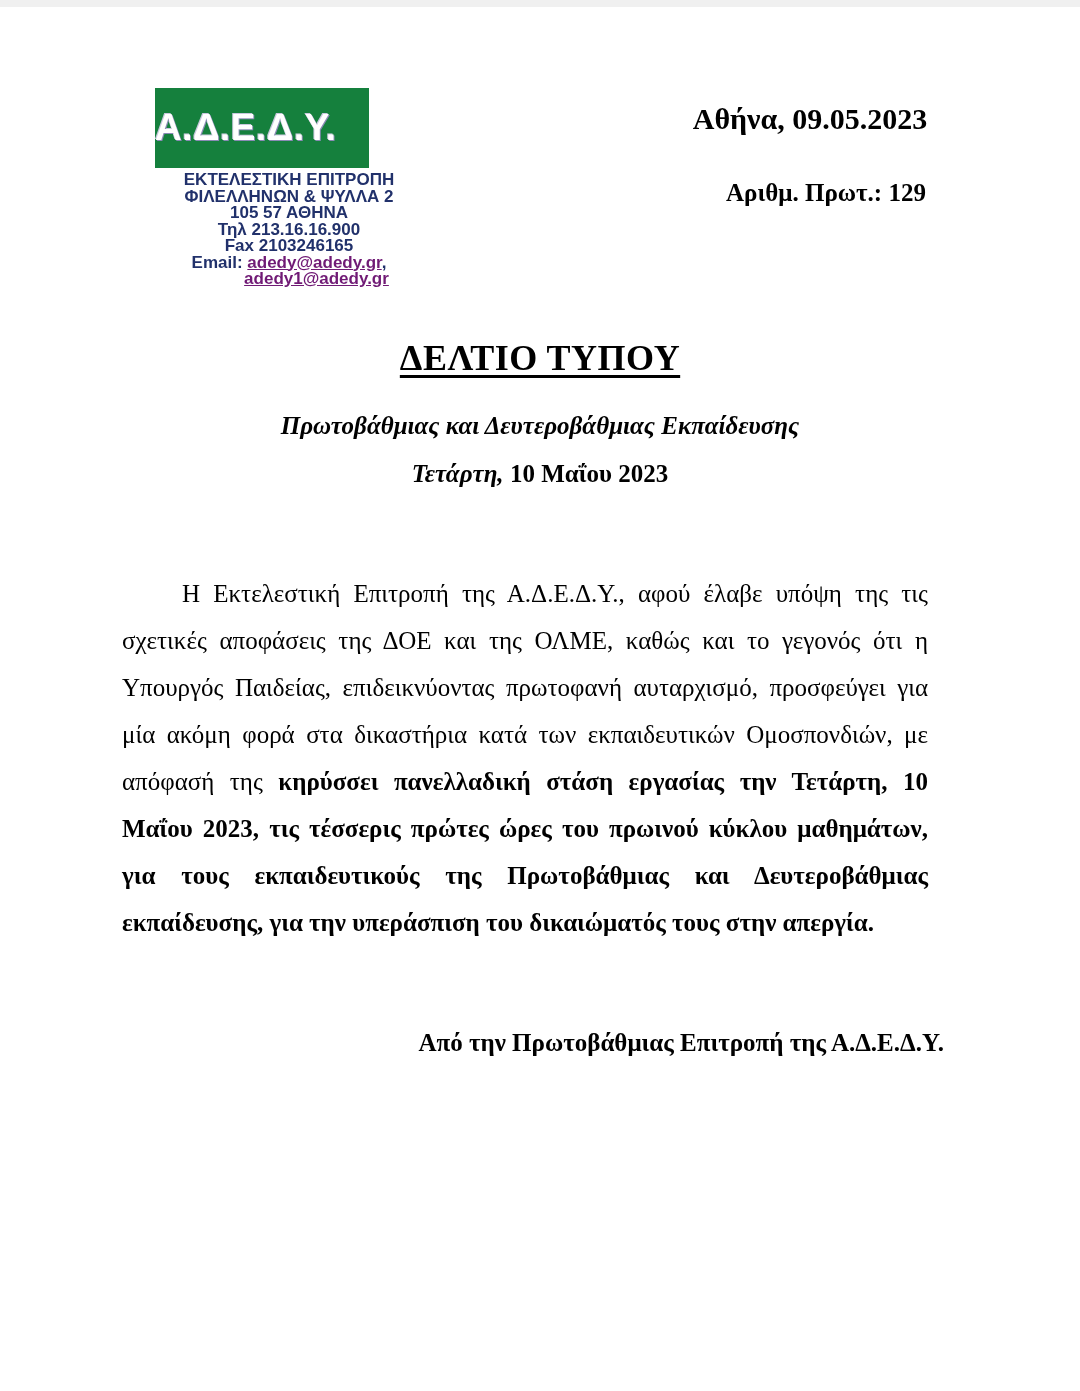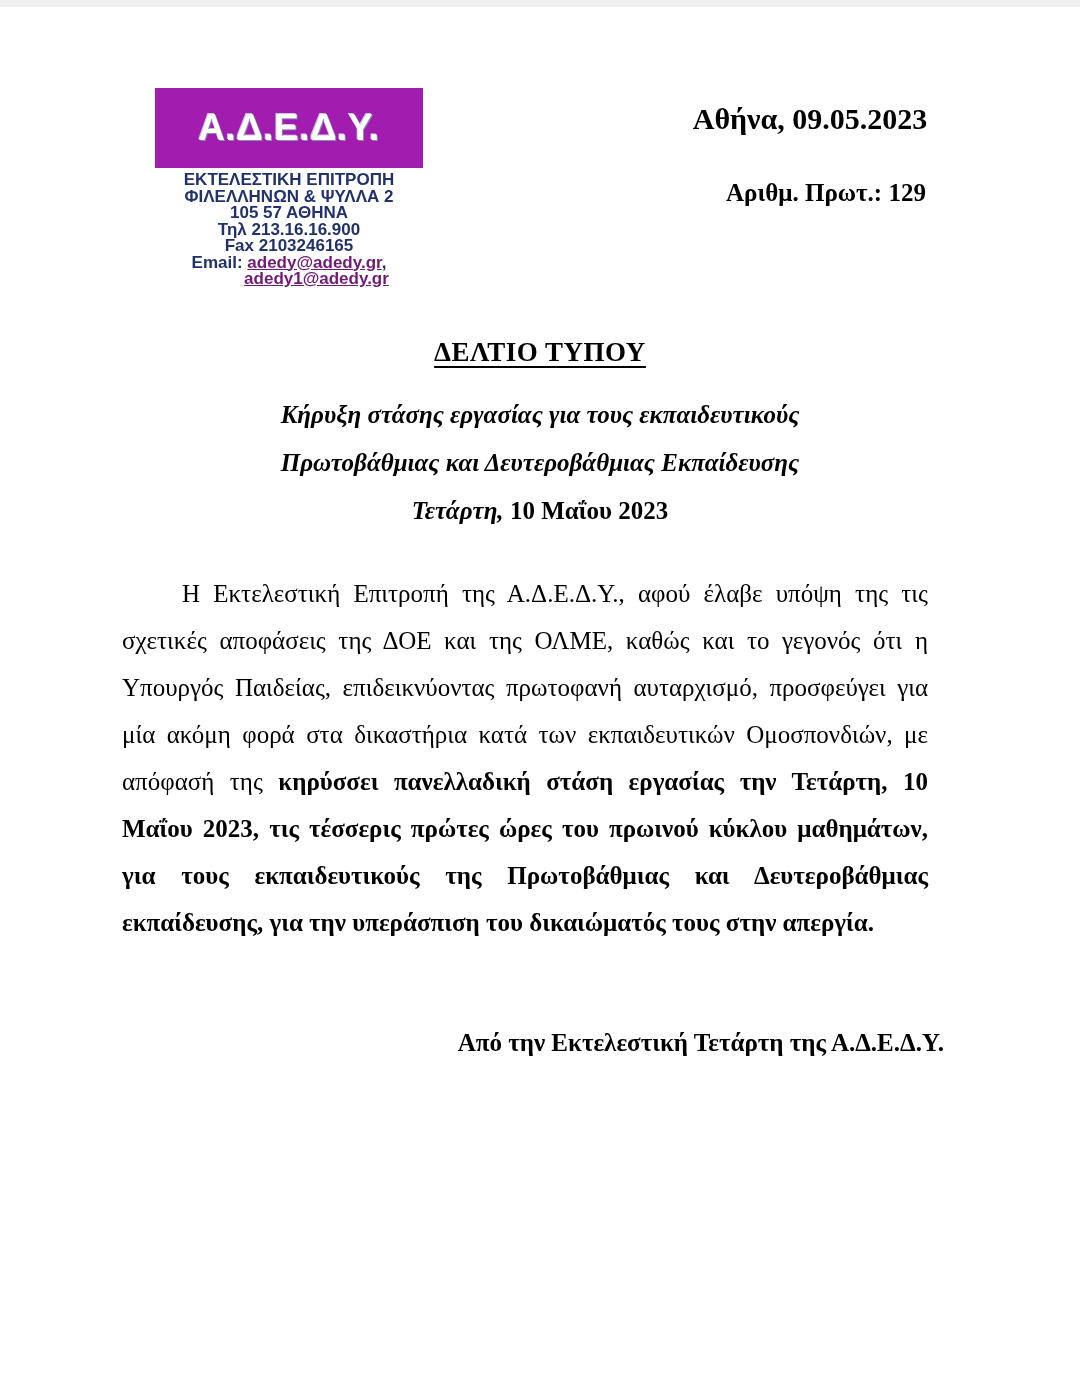--- a/index.html
+++ b/index.html
@@ -43,26 +43,25 @@
 
   .letterhead {
     position: absolute;
     left: 155px;
     top: 81px;
     width: 268px;
     text-align: center;
   }
 
   .logo-box {
-    width: 268px;
+    width: 214px;
     height: 80px;
-    background: #a21caf;
+    background: #15803d;
     display: flex;
     align-items: center;
-    justify-content: center;
   }
   .logo-text {
     font-family: "Liberation Sans", sans-serif;
     font-weight: bold;
     font-size: 37px;
     letter-spacing: 0.5px;
     color: #ffffff;
     text-shadow: 1px 1px 0 #8a8ab5, -1px -1px 0 #c8c8dd;
     white-space: nowrap;
   }
@@ -114,21 +113,21 @@
   
   .title-block {
     position: absolute;
     top: 330px;
     left: 138px;
     width: 804px;
     text-align: center;
   }
   .doc-title {
     font-weight: bold;
-    font-size: 27px;
+    font-size: 36px;
     text-decoration: underline;
     text-underline-offset: 5px;
     letter-spacing: 0.5px;
   }
   .subtitle {
     margin-top: 23px;
     font-weight: bold;
     font-style: italic;
     font-size: 25px;
     line-height: 48px;
@@ -196,23 +195,22 @@
     <div class="meta">
       <div class="meta-date">Αθήνα, 09.05.2023</div>
       <div class="meta-protocol">Αριθμ. Πρωτ.: 129</div>
     </div>
 
   </div>
 
   <div class="title-block">
     <div class="doc-title">ΔΕΛΤΙΟ ΤΥΠΟΥ</div>
     <div class="subtitle">
-      <div>Κήρυξη στάσης εργασίας για τους εκπαιδευτικούς</div>
       <div>Πρωτοβάθμιας και Δευτεροβάθμιας Εκπαίδευσης</div>
       <div><span>Τετάρτη, </span><span class="plain">10 Μαΐου 2023</span></div>
     </div>
   </div>
 
   <div class="body-copy"><span>Η Εκτελεστική Επιτροπή της Α.Δ.Ε.Δ.Υ., αφού έλαβε υπόψη της τις σχετικές αποφάσεις της ΔΟΕ και της ΟΛΜΕ, καθώς και το γεγονός ότι η Υπουργός Παιδείας, επιδεικνύοντας πρωτοφανή αυταρχισμό, προσφεύγει για μία ακόμη φορά στα δικαστήρια κατά των εκπαιδευτικών Ομοσπονδιών, με απόφασή της </span><b>κηρύσσει πανελλαδική στάση εργασίας την Τετάρτη, 10 Μαΐου 2023, τις τέσσερις πρώτες ώρες του πρωινού κύκλου μαθημάτων, για τους εκπαιδευτικούς της Πρωτοβάθμιας και Δευτεροβάθμιας εκπαίδευσης, για την υπεράσπιση του δικαιώματός τους στην απεργία.</b></div>
 
-  <div class="signature">Από την Εκτελεστική Τετάρτη της Α.Δ.Ε.Δ.Υ.</div>
+  <div class="signature">Από την Πρωτοβάθμιας Επιτροπή της Α.Δ.Ε.Δ.Υ.</div>
 
 </div>
 
 </body></html>

